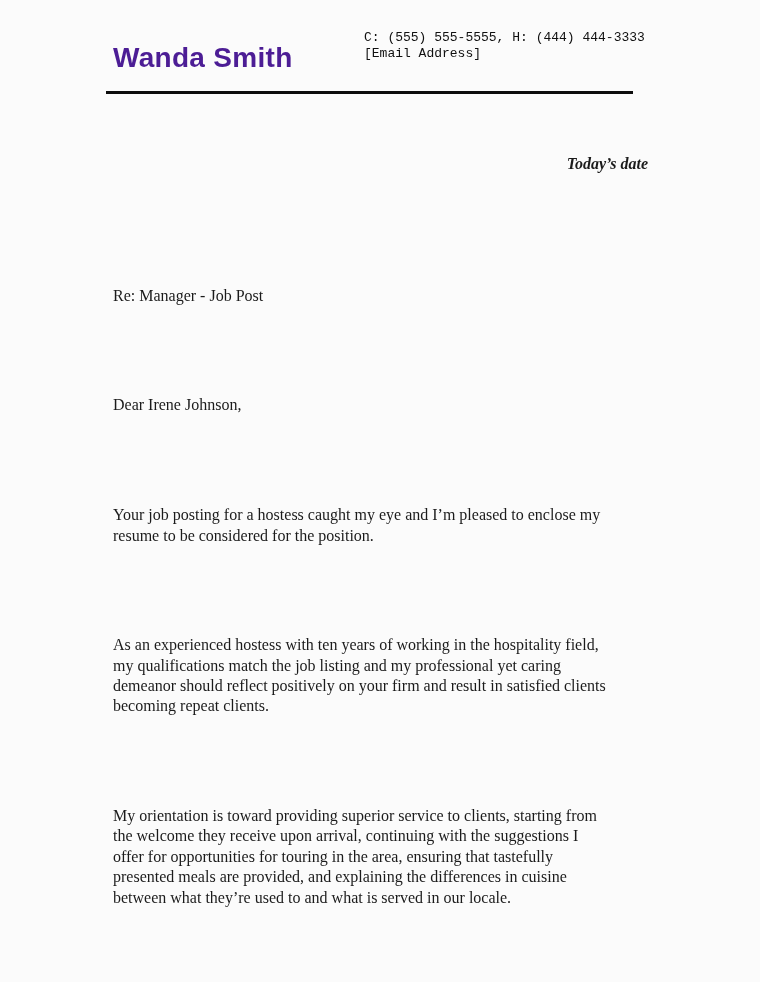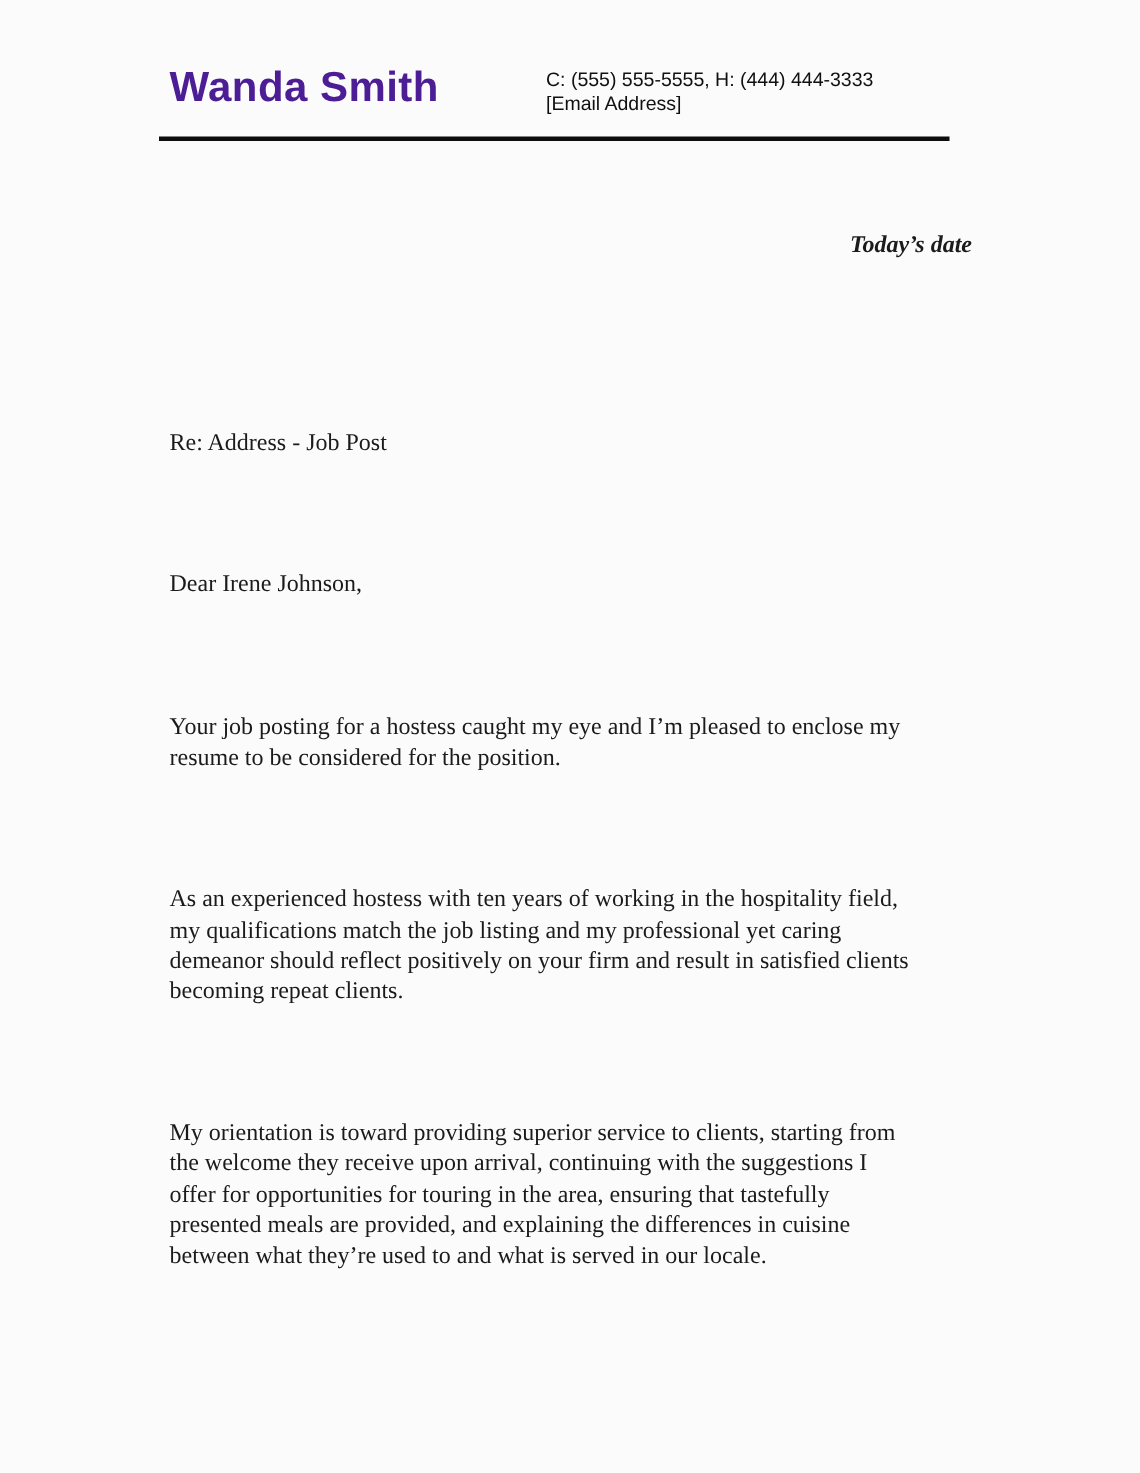--- a/index.html
+++ b/index.html
@@ -24,22 +24,22 @@
     font-family: "Liberation Sans", sans-serif;
     font-weight: bold;
     font-size: 28px;
     line-height: 28px;
     letter-spacing: 0.3px;
     color: #4c1d95;
   }
   .lh-contact {
     position: absolute;
     left: 364px;
-    top: 45px;
-    font-family: Liberation Sans, sans-serif;
+    top: 30px;
+    font-family: Liberation Mono, monospace;
     font-size: 13px;
     line-height: 15.6px;
     color: #101010;
   }
   .lh-rule {
     position: absolute;
     left: 106px;
     top: 91px;
     width: 527px;
     height: 3px;
@@ -55,41 +55,41 @@
     line-height: 20.4px;
     white-space: pre;
   }
   .date-line {
     text-align: right;
     font-weight: bold;
     font-style: italic;
   }
   .block { margin: 0; }
   .subject { margin-top: 30px; }
-  .para { margin-top: 13px; }
+  .para { margin-top: 28px; }
 </style>
 </head>
 <body>
 
 <div class="page">
 
   <div class="lh-name">Wanda Smith</div>
 
   <div class="lh-contact">
     <div>C: (555) 555-5555, H: (444) 444-3333</div>
     <div>[Email Address]</div>
   </div>
 
   <div class="lh-rule"></div>
 
   <div class="letter">
     <div class="block date-line">Today’s date</div>
 
 
-    <div class="block subject">Re: Address - Job Post</div>
+    <div class="block subject">Re: Manager - Job Post</div>
 
     <div class="block para">Dear Irene Johnson,</div>
 
     <div class="block para">Your job posting for a hostess caught my eye and I’m pleased to enclose my
 resume to be considered for the position.</div>
 
     <div class="block para">As an experienced hostess with ten years of working in the hospitality field,
 my qualifications match the job listing and my professional yet caring
 demeanor should reflect positively on your firm and result in satisfied clients
 becoming repeat clients.</div>

